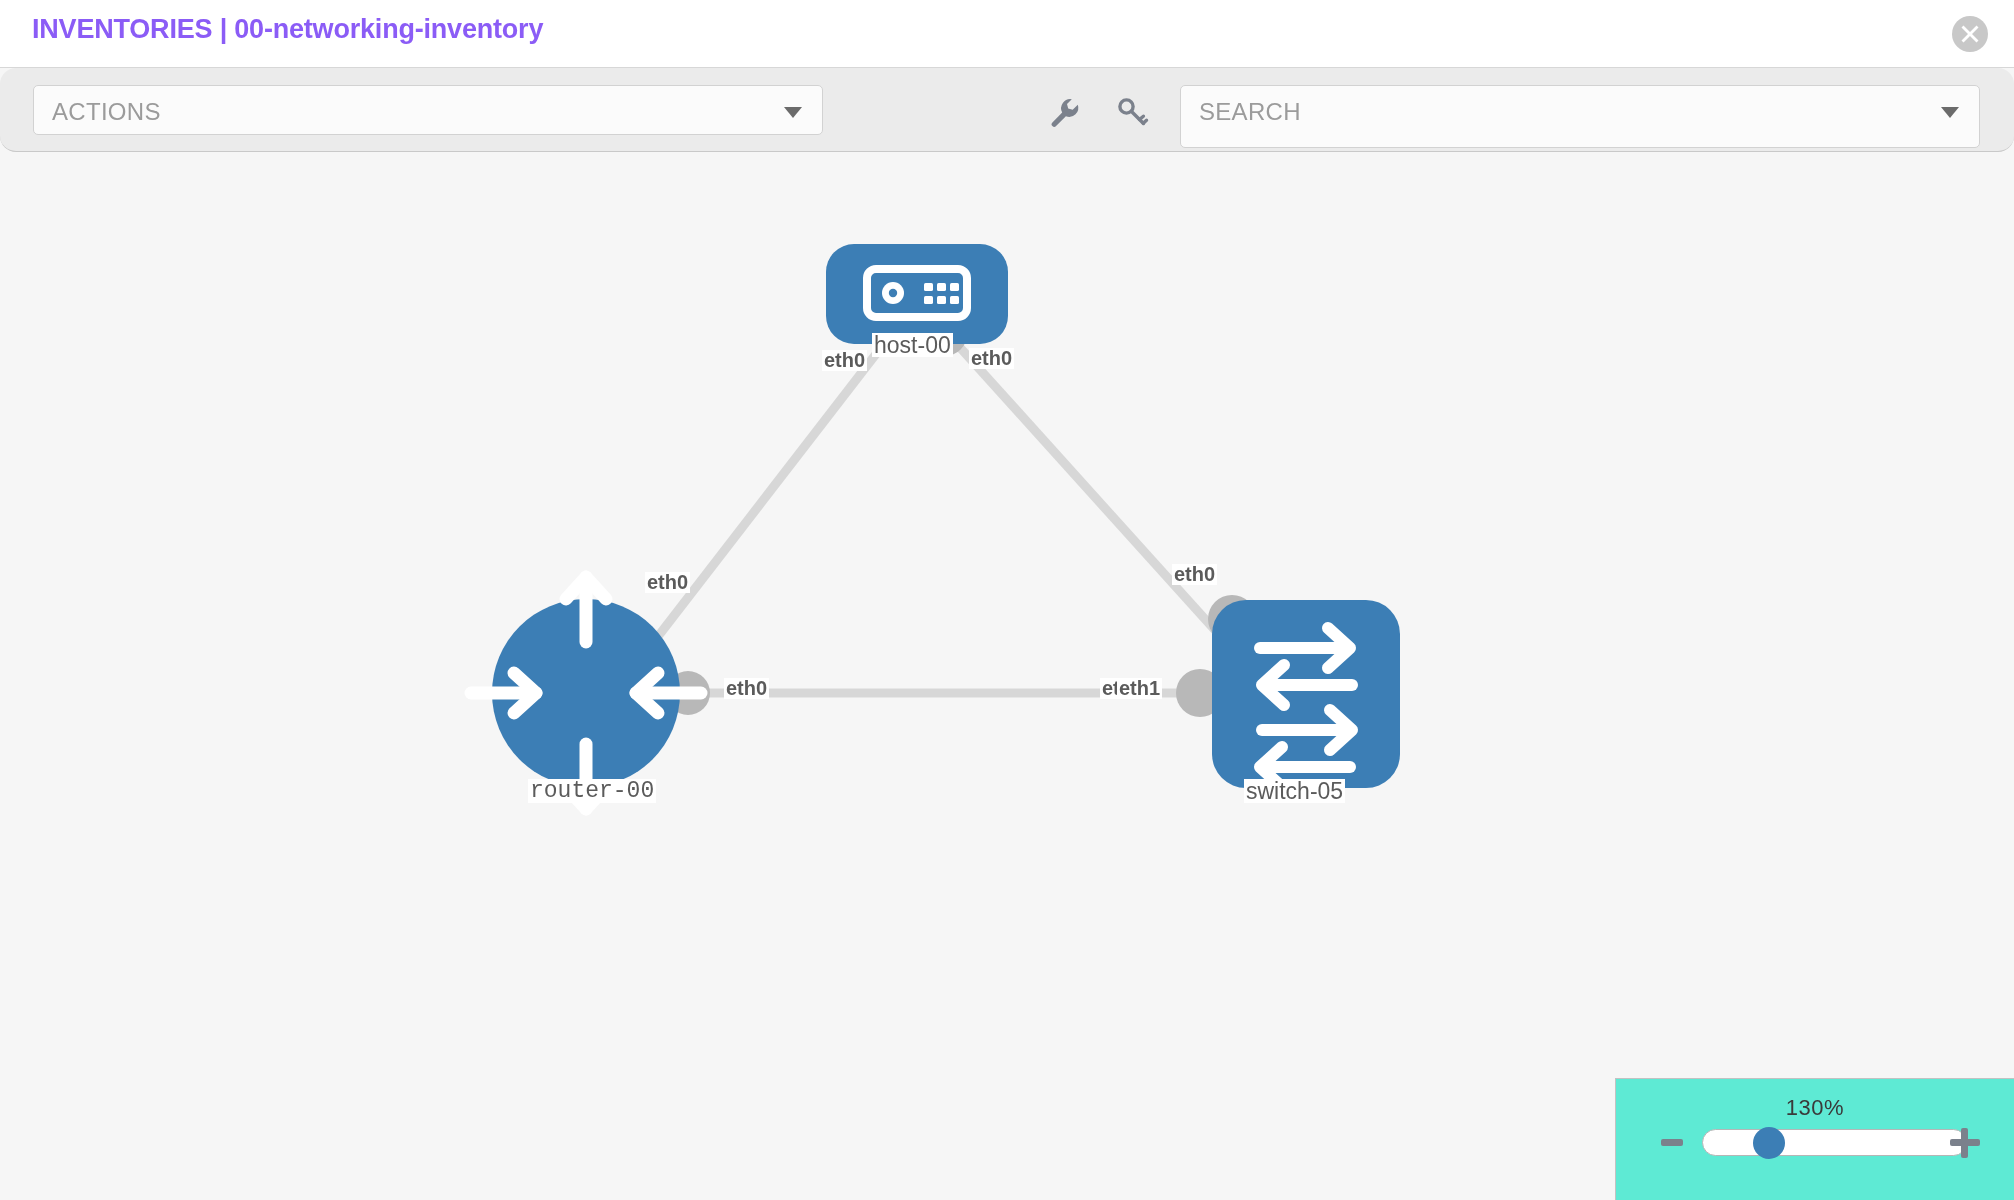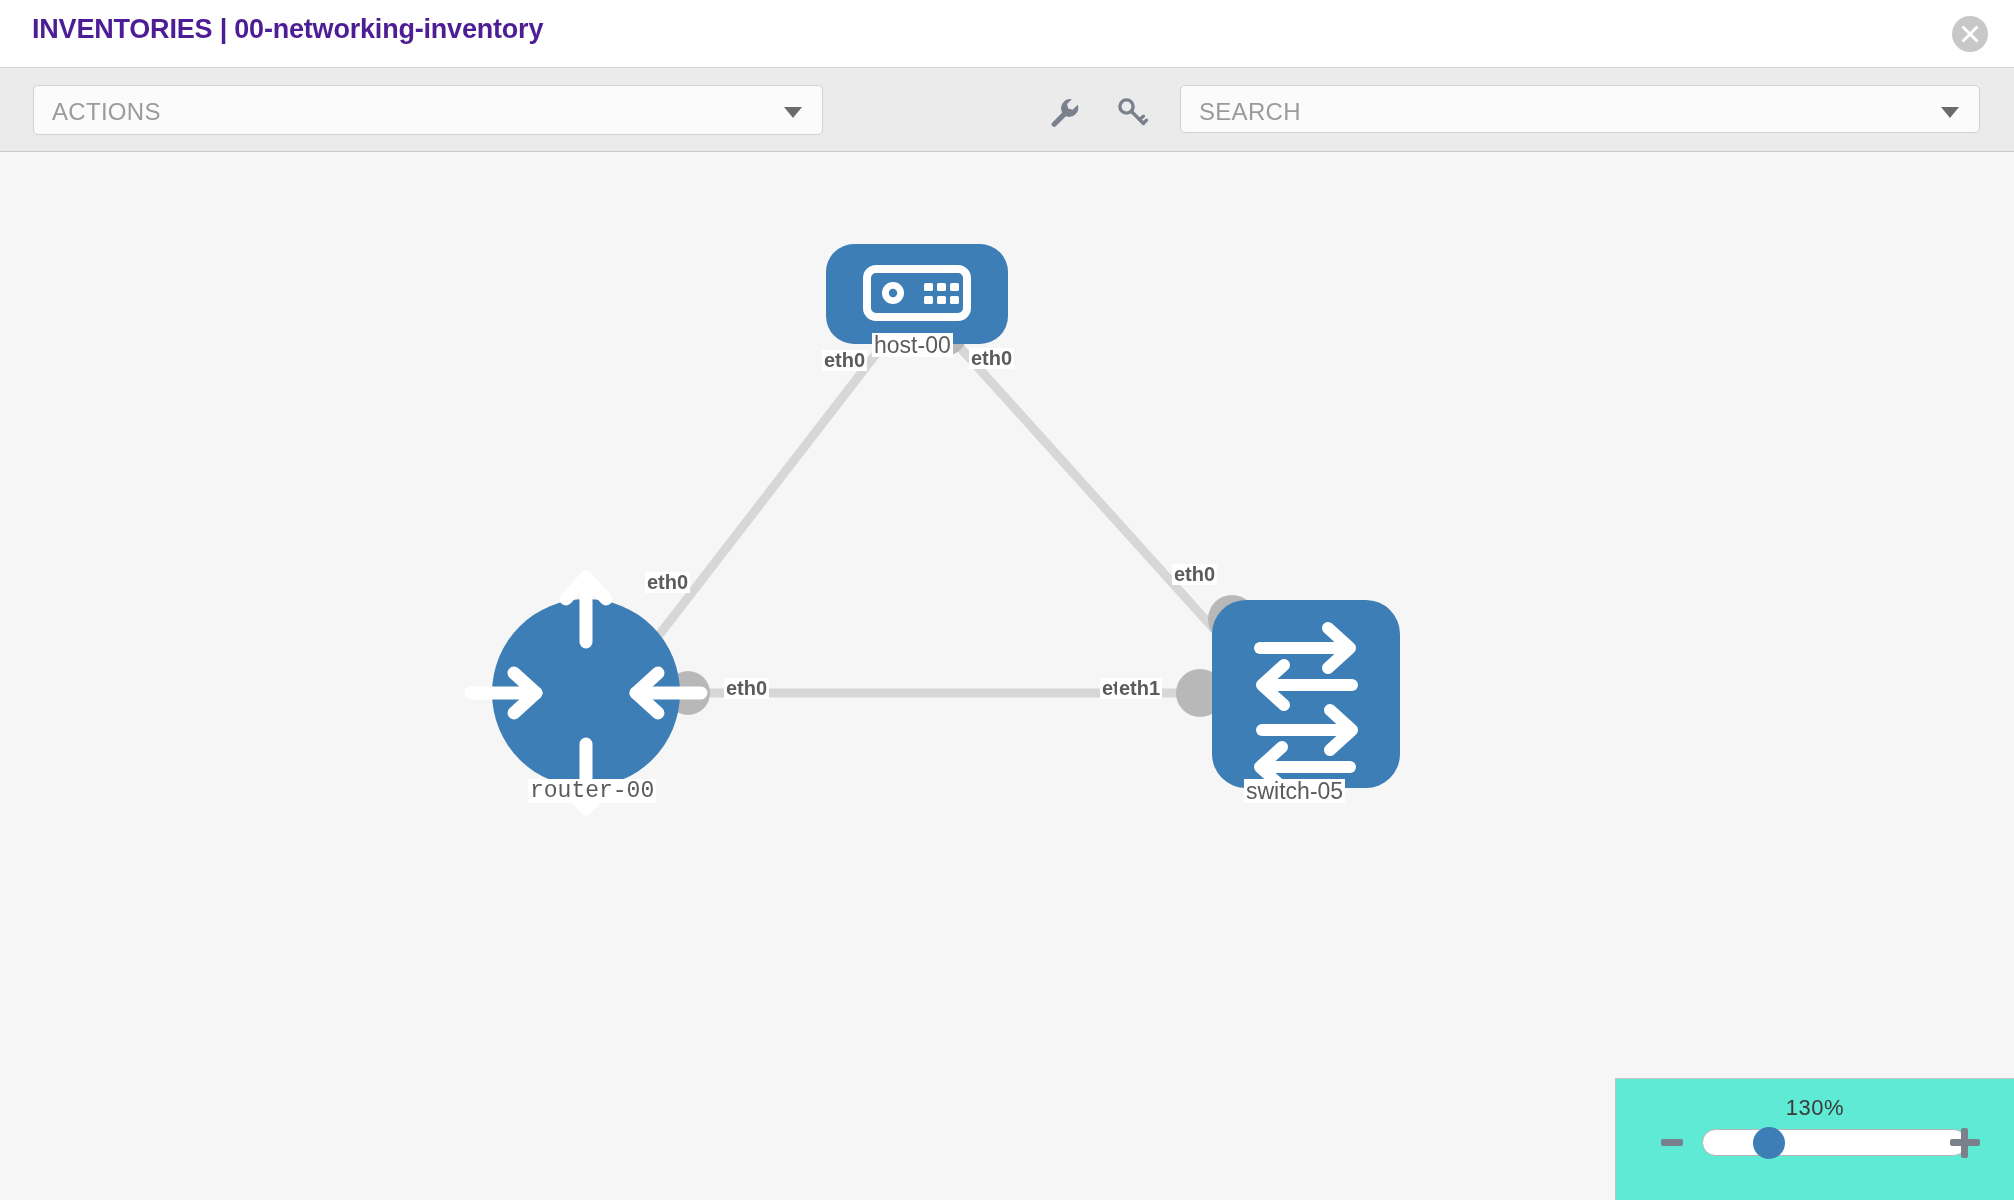--- a/index.html
+++ b/index.html
@@ -29,21 +29,21 @@
     background: #ffffff;
     border-bottom: 1px solid #d7d7d7;
     box-sizing: border-box;
   }
   .title-text {
     position: absolute;
     left: 32px;
     top: 14px;
     font-size: 27px;
     font-weight: bold;
-    color: #4c1d95;
+    color: #8b5cf6;
     letter-spacing: -0.2px;
     white-space: nowrap;
   }
   .close-btn {
     position: absolute;
     right: 26px;
     top: 16px;
     width: 36px;
     height: 36px;
     border-radius: 50%;
@@ -54,20 +54,21 @@
 
   
   .toolbar {
     position: absolute;
     left: 0; top: 68px;
     width: 2014px;
     height: 84px;
     background: #ebebeb;
     border-bottom: 1px solid #c9c9c9;
     box-sizing: border-box;
+    border-radius: 16px;
   }
 
   .actions-select {
     position: absolute;
     left: 33px;
     top: 17px;
     width: 790px;
     height: 50px;
     background: #fbfbfb;
     border: 1px solid #d2d2d2;
@@ -101,21 +102,21 @@
     cursor: pointer;
   }
   .tool-icon.wrench { left: 1047px; }
   .tool-icon.key { left: 1115px; }
 
   .search-select {
     position: absolute;
     left: 1180px;
     top: 17px;
     width: 800px;
-    height: 48px;
+    height: 63px;
     background: #fbfbfb;
     border: 1px solid #d2d2d2;
     border-radius: 5px;
     box-sizing: border-box;
     cursor: text;
   }
   .search-label {
     position: absolute;
     left: 18px;
     top: 12px;

